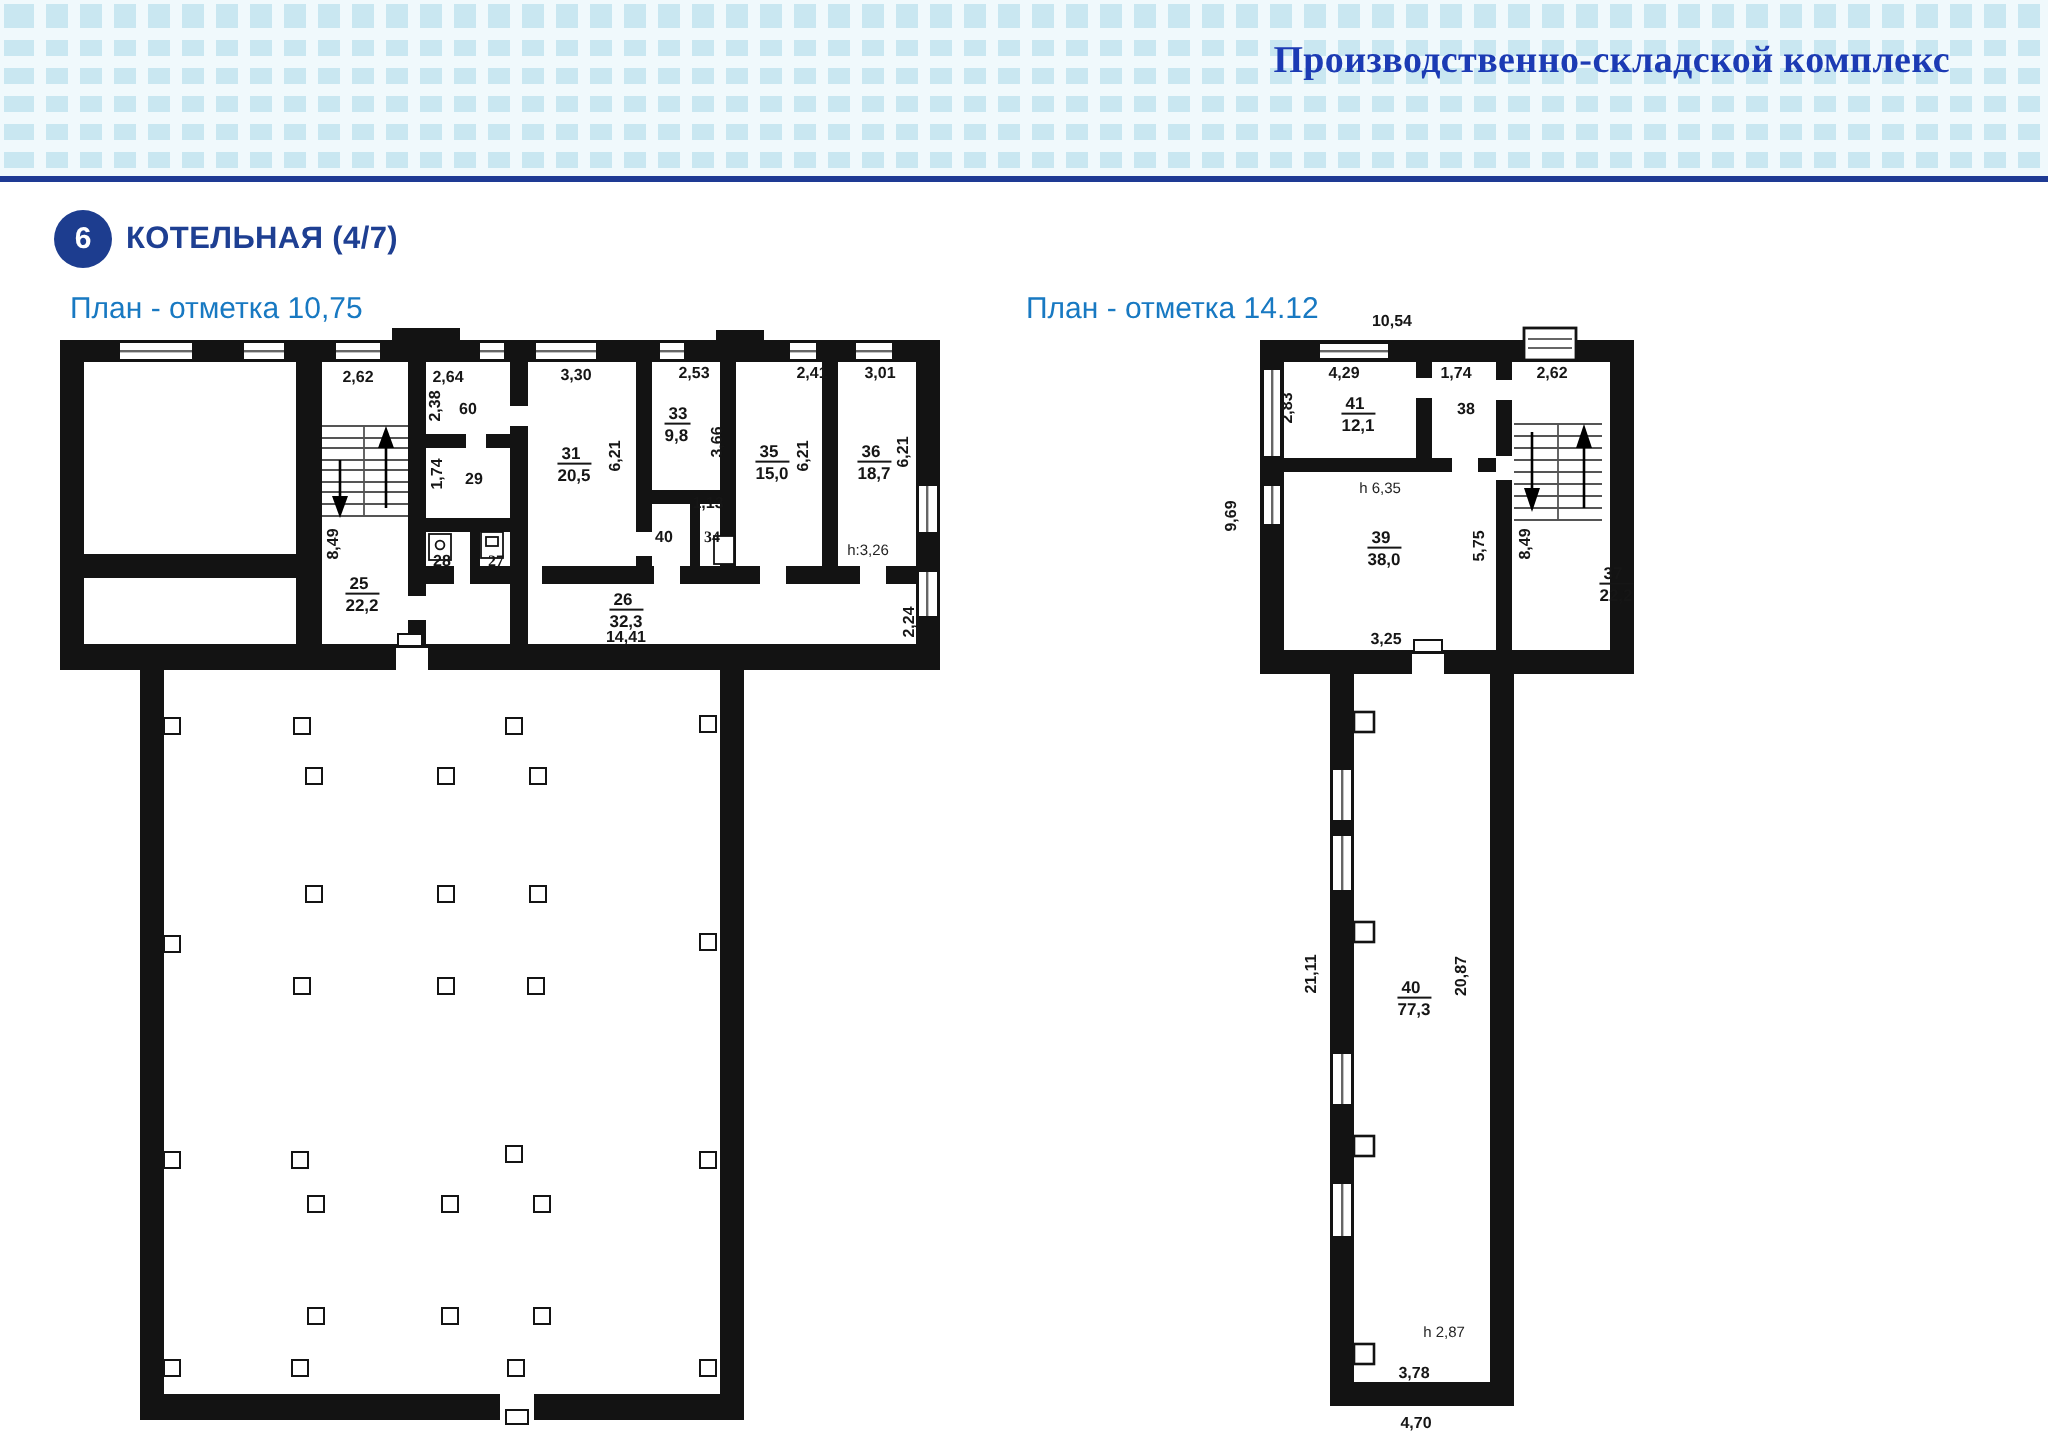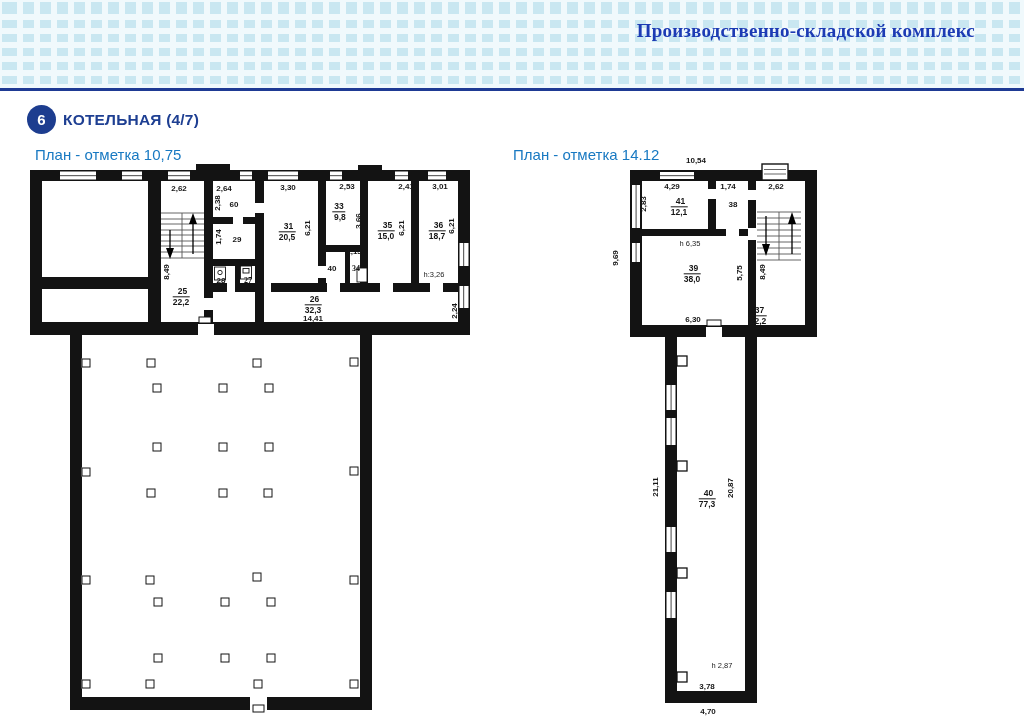--- a/index.html
+++ b/index.html
@@ -29,21 +29,21 @@
     color:var(--plan-title-blue,#1879c2);}
   .plan-title.left{left:35px;}
   .plan-title.right{left:513px;}
   
   .plan-svg{position:absolute;top:150px;}
   .labels{position:absolute;inset:0;pointer-events:none;padding-left:32px;}
   .dim{position:absolute;font-size:8px;font-weight:bold;color:var(--ink,#161616);
     white-space:nowrap;transform:translate(-50%,-50%);line-height:1;}
   .dim.rot{transform:translate(-50%,-50%) rotate(-90deg);}
   .dim.h{font-weight:normal;font-size:7.5px;color:#232323;}
-  .room{position:absolute;text-align:right;transform:translate(-50%,-50%);
+  .room{position:absolute;text-align:left;transform:translate(-50%,-50%);
     color:var(--ink,#161616);line-height:1.2;}
   .room .num{display:block;font-size:8.5px;font-weight:bold;
     border-bottom:1px solid #161616;padding:0 2px;}
   .room .area{display:block;font-size:8.5px;font-weight:bold;}
   .colm{position:absolute;width:7px;height:7px;background:#fff;border:1.6px solid #141414;
     transform:translate(-50%,-50%);}
 </style>
 </head>
 <body>
 
@@ -303,26 +303,26 @@
         <span class="area">12,1</span>
       </div>
       <span class="dim" style="left: 733px; top: 205px;">38</span>
       <span class="dim h" style="left: 690px; top: 244px;">h 6,35</span>
       <div class="room" style="left: 692px; top: 274px;">
         <span class="num">39</span>
         <span class="area">38,0</span>
       </div>
       <span class="dim rot" style="left: 740px; top: 273px;">5,75</span>
       <span class="dim rot" style="left: 763px; top: 272px;">8,49</span>
-      <div class="room" style="left: 758px; top: 292px; margin-top: 24px;">
+      <div class="room" style="left: 808px; top: 292px;">
         <span class="num">37</span>
         <span class="area">22,2</span>
       </div>
       <span class="dim rot" style="left: 616px; top: 258px;">9,69</span>
-      <span class="dim" style="left: 693px; top: 320px;">6,30</span>
+      <span class="dim" style="left: 693px; top: 320px;">3,25</span>
       <span class="dim rot" style="left: 656px; top: 487px;">21,11</span>
       <div class="room" style="left: 707px; top: 499px;">
         <span class="num">40</span>
         <span class="area">77,3</span>
       </div>
       <span class="dim rot" style="left: 731px; top: 488px;">20,87</span>
       <span class="dim h" style="left: 722px; top: 666px;">h 2,87</span>
       <span class="dim" style="left: 707px; top: 687px;">3,78</span>
       <span class="dim" style="left: 708px; top: 712px;">4,70</span>
     </div>

